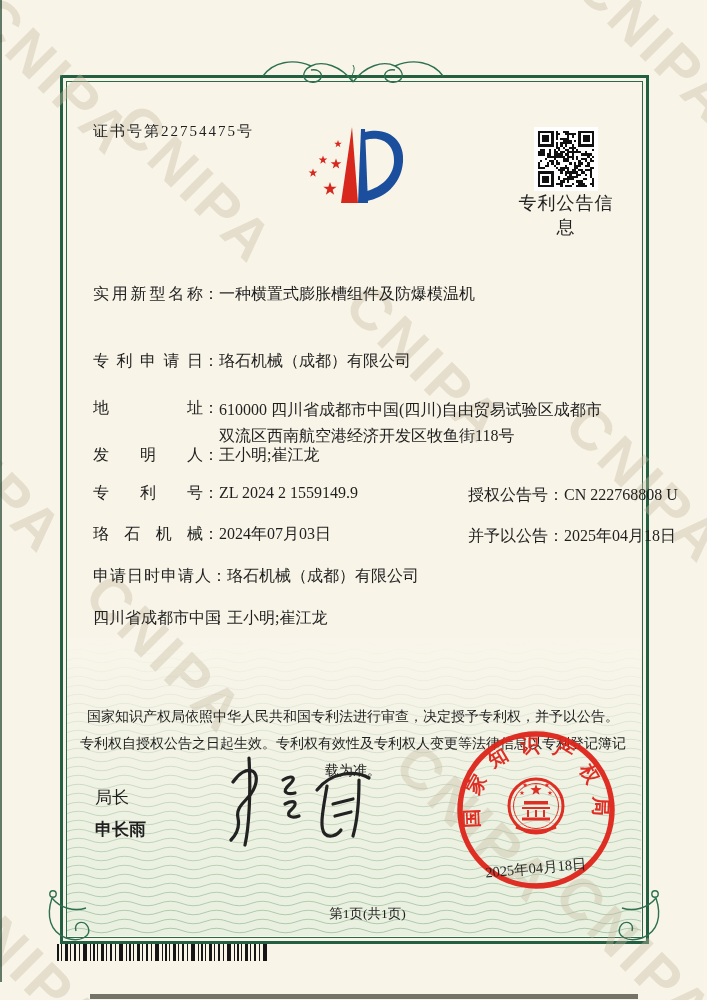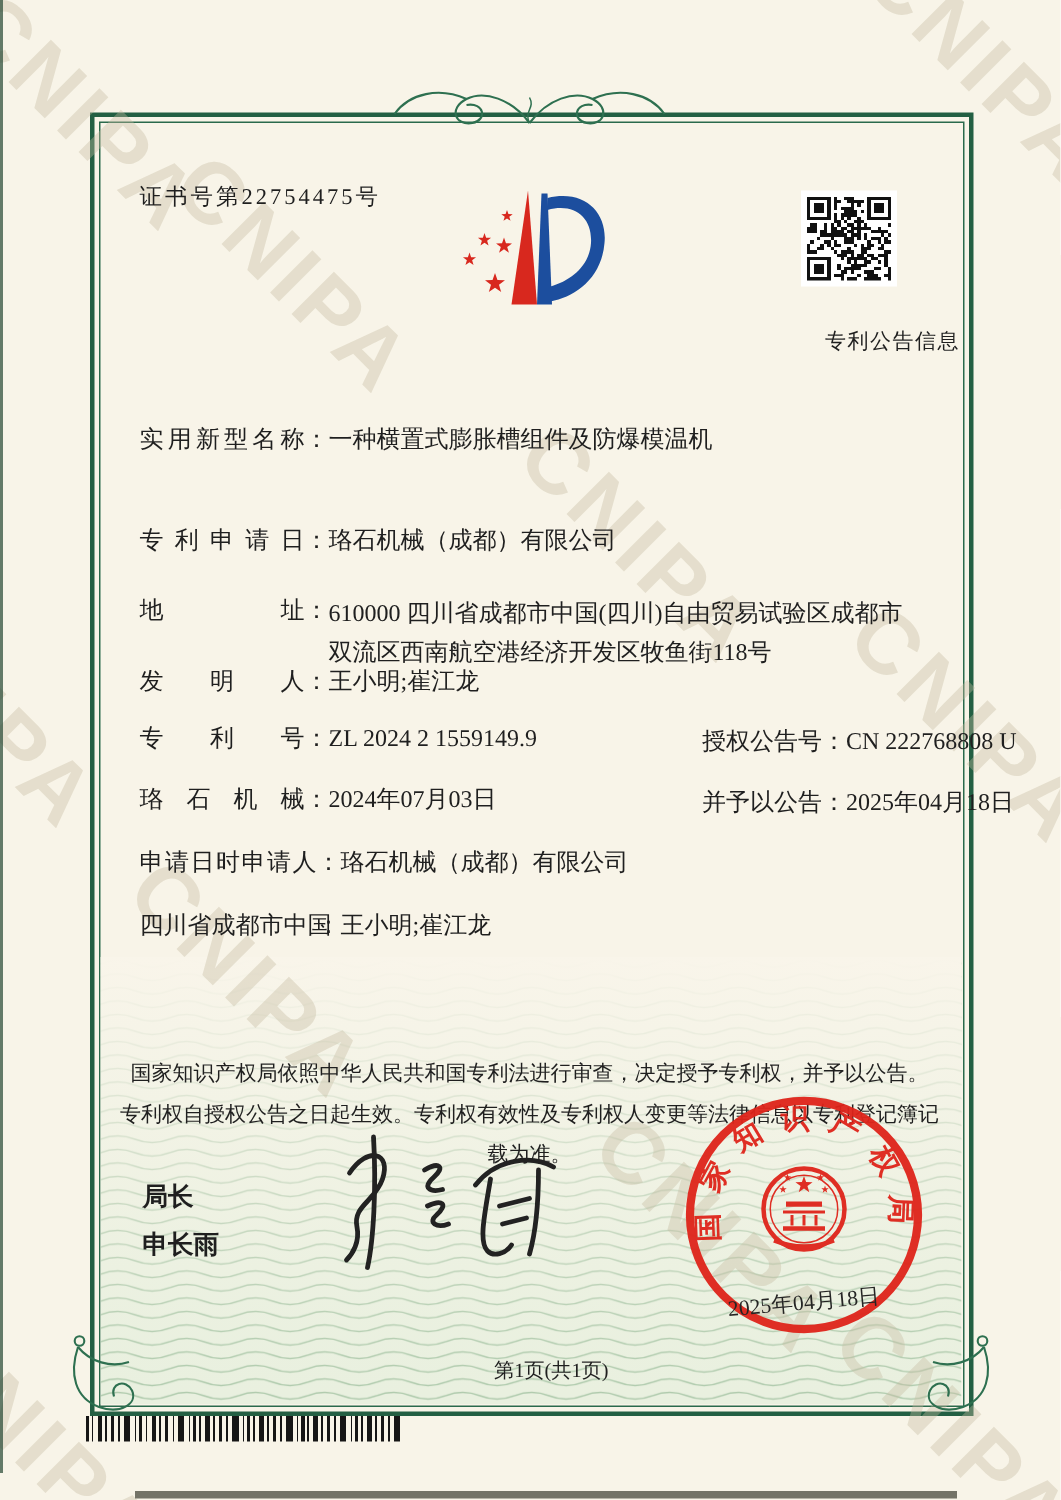--- a/index.html
+++ b/index.html
@@ -13,37 +13,37 @@
   .frame{position:absolute;left:60px;top:75px;width:583px;height:863px;border:3px solid #235f43;z-index:0;}
   .frame-inner{position:absolute;left:66px;top:81px;width:575px;height:855px;border:1px solid #2a6a4c;z-index:0;}
   .guilloche{position:absolute;left:67px;top:638px;width:574px;height:298px;z-index:0;}
   .edge-left{position:absolute;left:0;top:0;width:2px;height:982px;background:rgba(35,70,50,0.7);z-index:5;}
   .edge-bottom{position:absolute;left:90px;top:994px;width:548px;height:5px;background:rgba(72,72,60,0.75);z-index:5;}
   
   .cert-no{position:absolute;left:93px;top:122px;font-size:15px;letter-spacing:2px;z-index:2;}
   .logo{position:absolute;left:295px;top:108px;z-index:2;}
   .qr-box{position:absolute;left:534px;top:127px;width:64px;height:64px;background:#fff;z-index:2;
           display:flex;align-items:center;justify-content:center;}
-  .qr-caption{position:absolute;left:545px;top:191px;width:100px;text-align:center;font-size:14px;
-          letter-spacing:1px;z-index:2;margin-top:28px;}
+  .qr-caption{position:absolute;left:516px;top:191px;width:100px;text-align:center;font-size:18px;
+          letter-spacing:1px;z-index:2;}
   .title{position:absolute;left:63px;top:204px;width:581px;text-align:center;font-size:38px;
          font-weight:700;letter-spacing:6px;z-index:2;}
   
   .row{position:absolute;left:93px;font-size:16px;line-height:22px;z-index:2;white-space:nowrap;}
   .lbl{display:inline-block;width:110px;text-align:justify;text-align-last:justify;vertical-align:top;}
   .lbl-wide{display:inline-block;width:118px;text-align:justify;text-align-last:justify;vertical-align:top;}
   .colon{display:inline-block;vertical-align:top;}
   .val{display:inline-block;vertical-align:top;}
   .val-wrap{display:inline-block;vertical-align:top;width:394px;white-space:normal;line-height:26px;}
   .col-r{position:absolute;left:375px;top:2px;}
   
   .statement{position:absolute;left:80px;top:673px;width:546px;text-align:center;font-size:14px;
              line-height:27px;z-index:2;margin-top:30px;}
   
-  .signoff-title{position:absolute;left:95px;top:786px;font-size:17px;font-weight:700;z-index:3;
+  .signoff-title{position:absolute;left:95px;top:786px;font-size:17px;font-weight:400;z-index:3;
                  font-family:"Liberation Sans","DejaVu Sans",sans-serif;}
   .signoff-name{position:absolute;left:95px;top:818px;font-size:17px;font-weight:600;z-index:3;
                 font-family:"Liberation Sans","DejaVu Sans",sans-serif;}
   .signature{position:absolute;left:205px;top:752px;z-index:3;}
   .seal{position:absolute;left:454px;top:728px;width:164px;height:164px;z-index:4;opacity:0.95;}
   
   .page-no{position:absolute;left:63px;top:905px;width:581px;text-align:center;font-size:13.5px;z-index:2;padding-left:14px;}
   .barcode{position:absolute;left:57px;top:944px;width:212px;height:17px;z-index:2;
     background:repeating-linear-gradient(90deg,
       #161616 0 2px, transparent 2px 4px,

